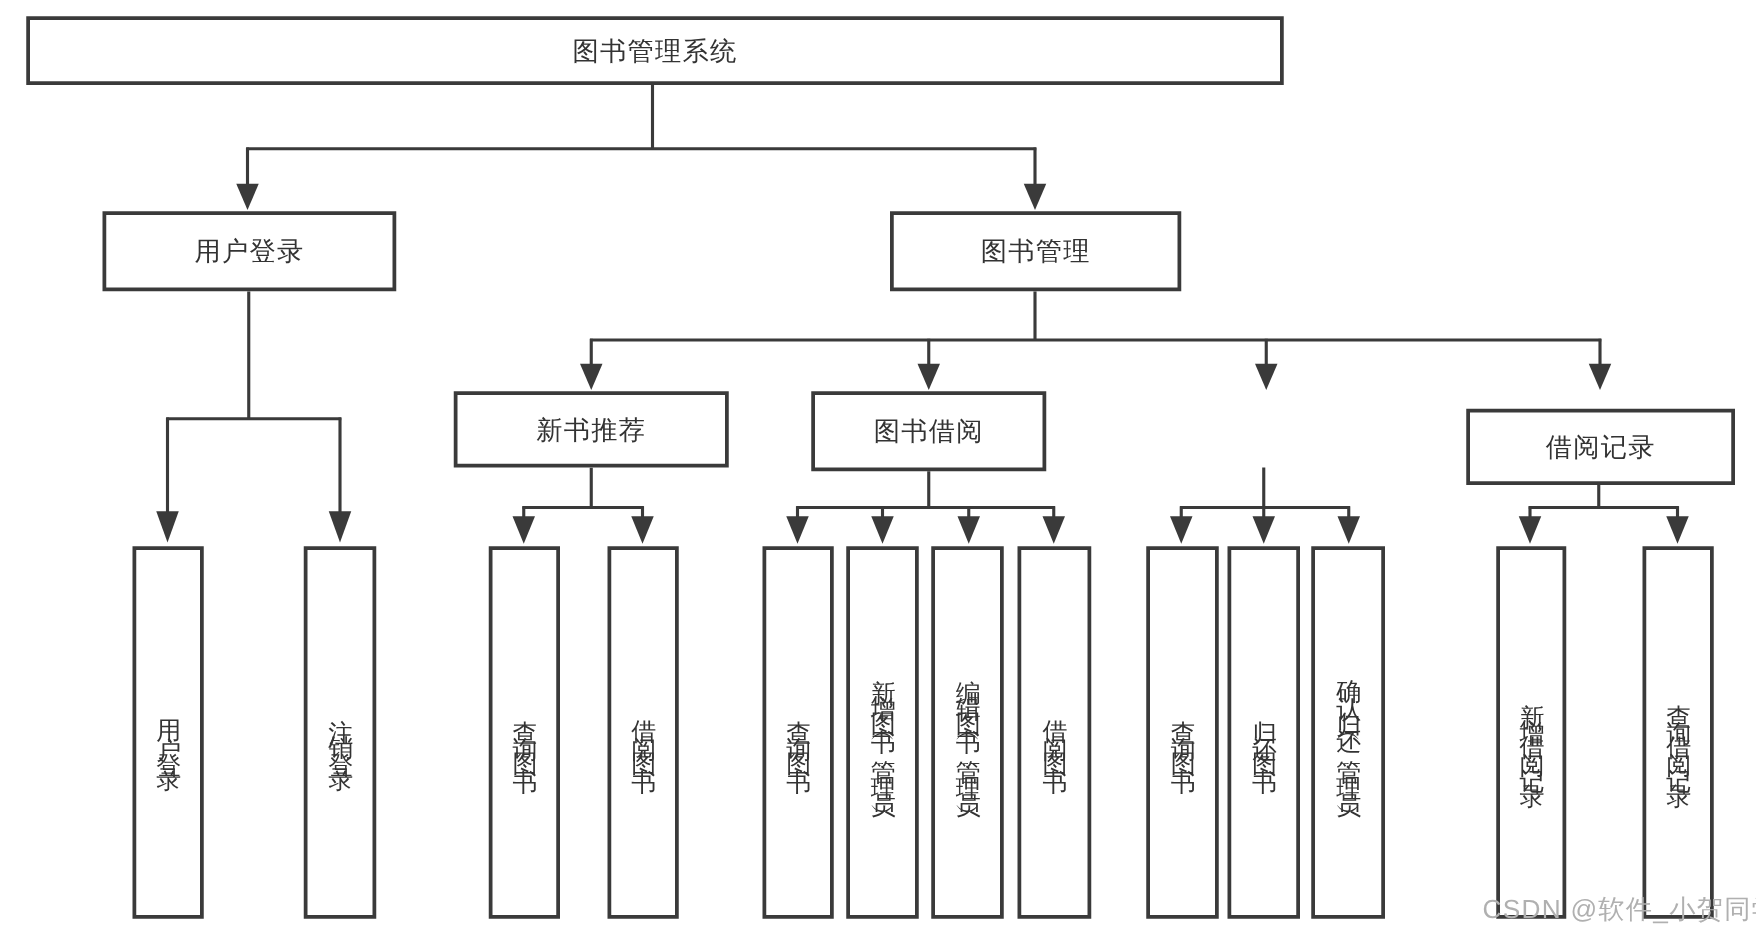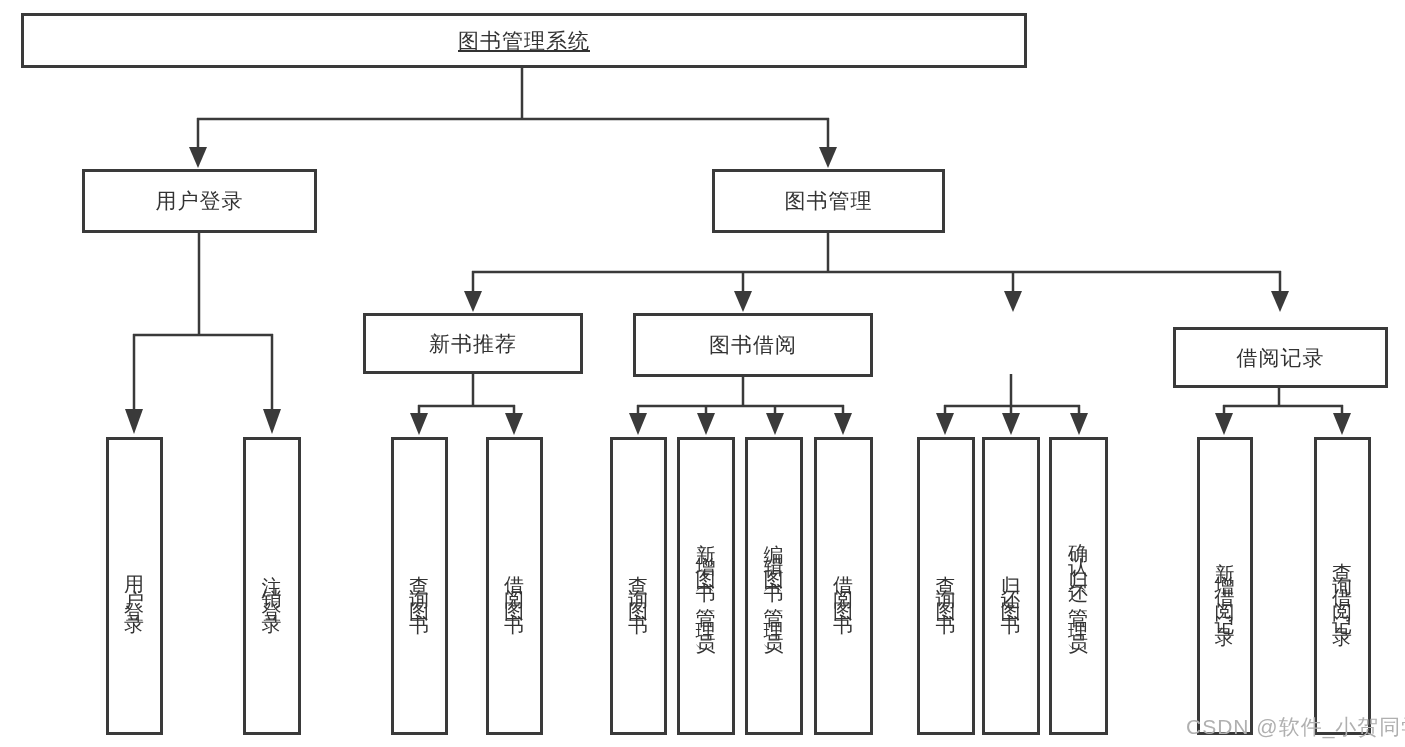--- a/index.html
+++ b/index.html
@@ -116,35 +116,35 @@
         <line x1="1279" y1="374" x2="1279" y2="406"></line>
         <line x1="1223" y1="406" x2="1343" y2="406"></line>
         <line x1="1224" y1="405" x2="1224" y2="416"></line>
         <polygon points="1215,413 1233,413 1224,435" stroke="none"></polygon>
         <line x1="1342" y1="405" x2="1342" y2="416"></line>
         <polygon points="1333,413 1351,413 1342,435" stroke="none"></polygon>
       </g>
     </g>
   </svg>
 
-  <div class="node h-node" style="left:21px;top:13px;width:1006px;height:55px;text-decoration:underline;">
+  <div class="node h-node" style="left:21px;top:13px;width:1006px;height:55px;">
     <span>图书管理系统</span>
   </div>
 
   <div class="node h-node" style="left:82px;top:169px;width:235px;height:64px;">
     <span>用户登录</span>
   </div>
   <div class="node h-node" style="left:712px;top:169px;width:233px;height:64px;">
     <span>图书管理</span>
   </div>
 
   <div class="node h-node" style="left:363px;top:313px;width:220px;height:61px;align-items:center;">
     <span>新书推荐</span>
   </div>
-  <div class="node h-node" style="left:633px;top:313px;width:240px;height:64px;">
+  <div class="node h-node" style="left:649px;top:313px;width:188px;height:64px;">
     <span>图书借阅</span>
   </div>
   <div class="node h-node" style="left:1173px;top:327px;width:215px;height:61px;">
     <span>借阅记录</span>
   </div>
 
   <div class="node v-node" style="left:106px;top:437px;width:57px;height:298px;">
     <span class="vtext">用户登录</span>
   </div>
   <div class="node v-node" style="left:243px;top:437px;width:58px;height:298px;">

